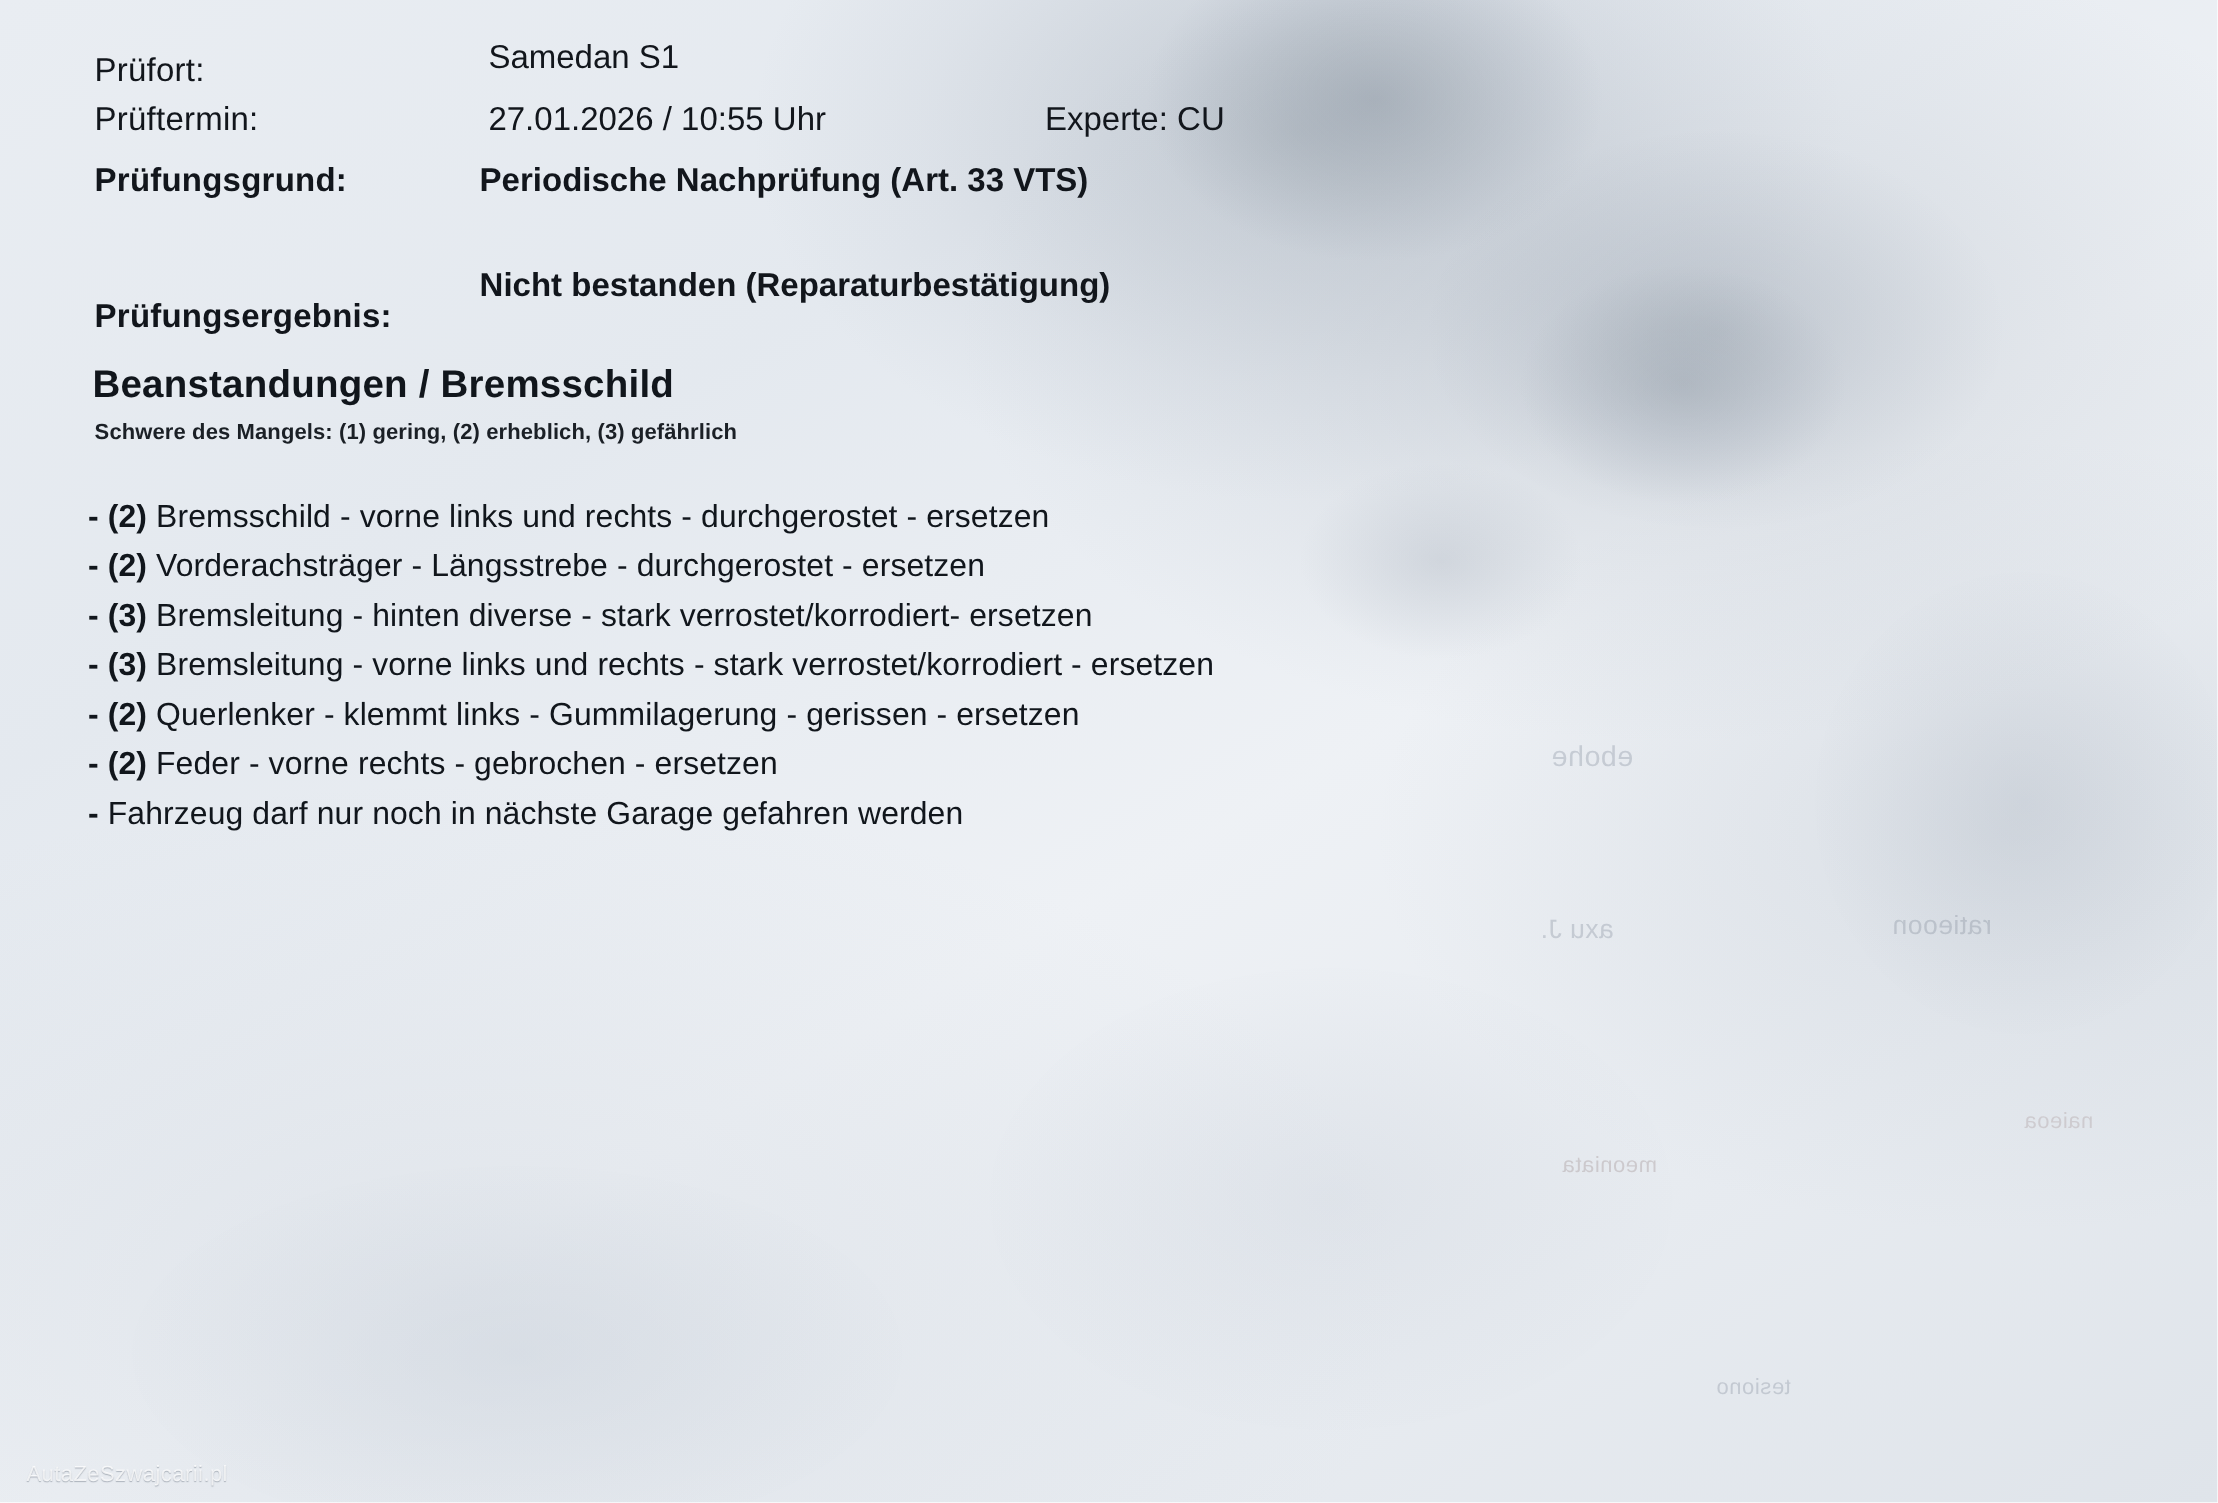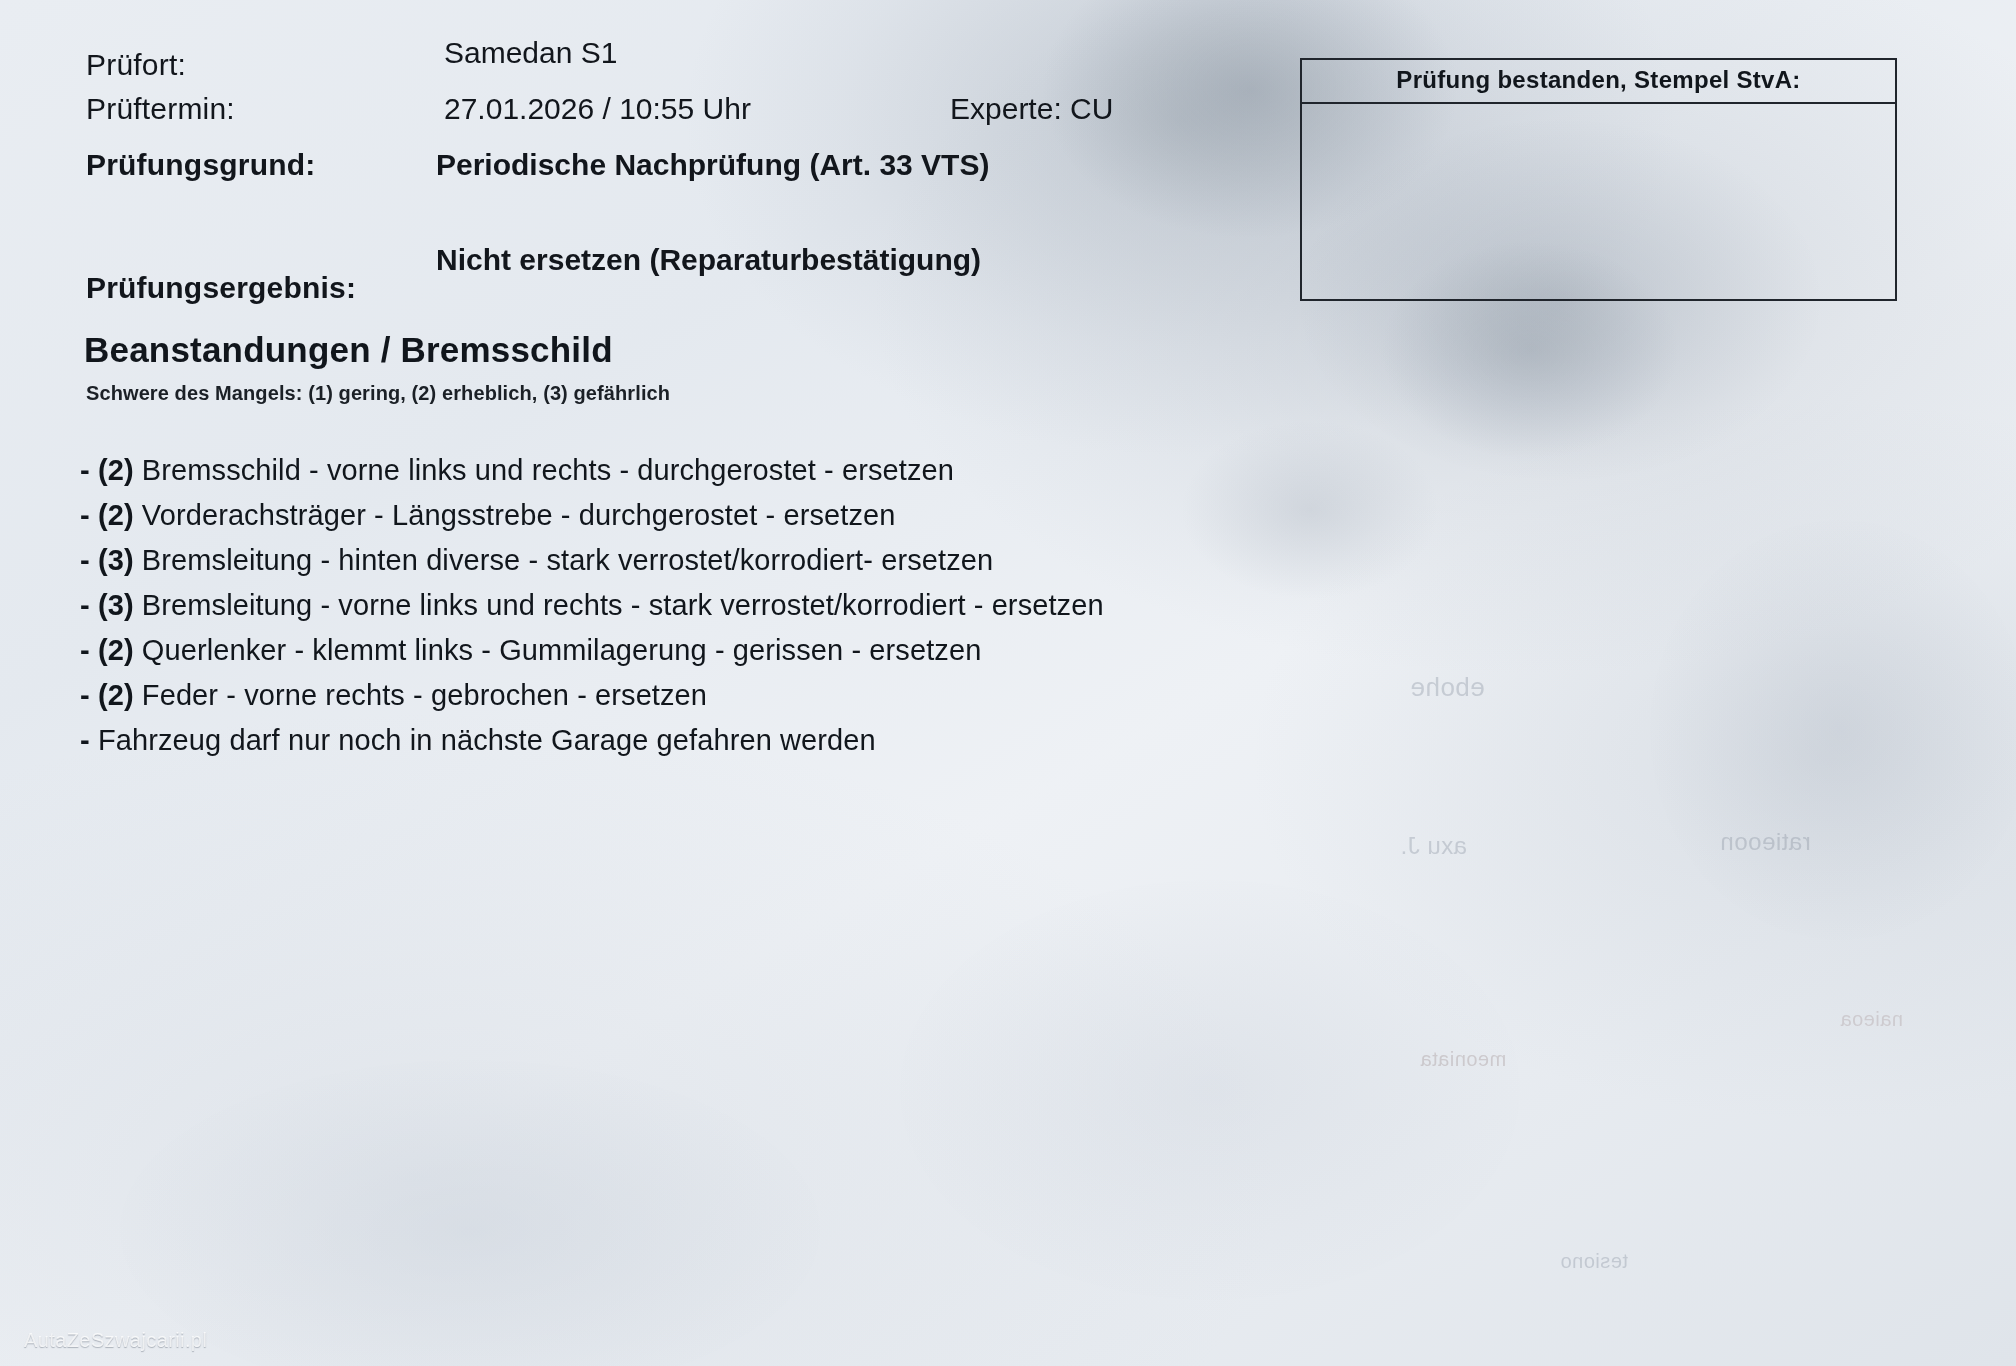--- a/index.html
+++ b/index.html
@@ -194,26 +194,22 @@
   <div class="hdr val-normal" id="val-pruefort">Samedan S1</div>
 
   <div class="hdr lbl-normal" id="lbl-prueftermin">Prüftermin:</div>
   <div class="hdr val-normal" id="val-prueftermin">27.01.2026 / 10:55 Uhr</div>
   <div class="hdr val-normal" id="lbl-experte">Experte: CU</div>
 
   <div class="hdr lbl-bold" id="lbl-grund">Prüfungsgrund:</div>
   <div class="hdr val-bold" id="val-grund">Periodische Nachprüfung (Art. 33 VTS)</div>
 
   <div class="hdr lbl-bold" id="lbl-ergebnis">Prüfungsergebnis:</div>
-  <div class="hdr val-bold" id="val-ergebnis">Nicht ersetzen (Reparaturbestätigung)</div>
-
-  <div id="stamp-box">
-    <div id="stamp-label">Prüfung bestanden, Stempel StvA:</div>
-    <div class="divider"></div>
-  </div>
+  <div class="hdr val-bold" id="val-ergebnis">Nicht bestanden (Reparaturbestätigung)</div>
+
 
   <div id="section-title">Beanstandungen / Bremsschild</div>
   <div id="severity-note">Schwere des Mangels: (1) gering, (2) erheblich, (3) gefährlich</div>
 
   <div id="defect-list">
     <div class="row">
       <span class="sev">- (2)</span>
       <span>Bremsschild - vorne links und rechts - durchgerostet - ersetzen</span>
     </div>
     <div class="row">

